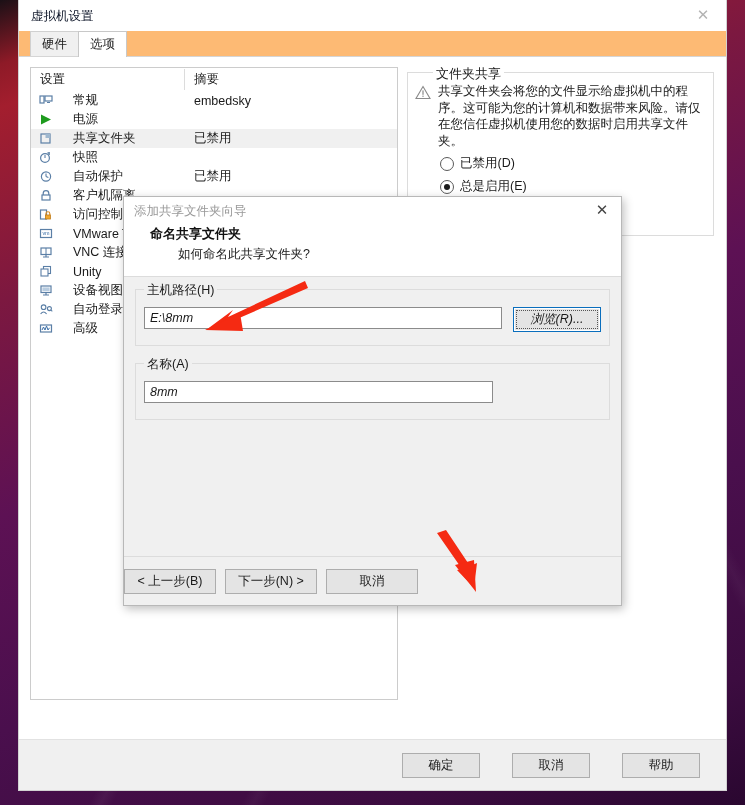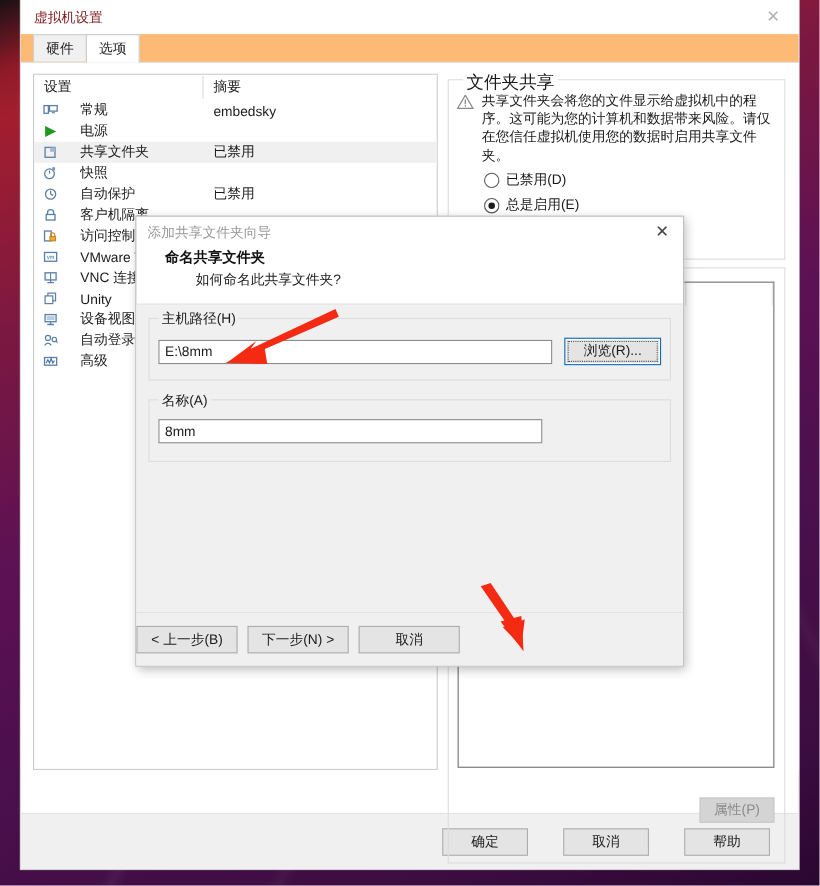--- a/index.html
+++ b/index.html
@@ -33,21 +33,21 @@
   .titlebar {
     height: 31px;
     background: #ffffff;
     position: relative;
     flex: 0 0 auto;
   }
   .titlebar .title {
     position: absolute;
     left: 12px; top: 8px;
     font-size: 12.5px;
-    color: #7f1d1d;
+    color: #0f172a;
     white-space: nowrap;
   }
   .titlebar .winclose {
     position: absolute;
     right: 0px; top: 0px;
     width: 46px; height: 30px;
     display: flex; align-items: center; justify-content: center;
     color: #b3b3b3;
     font-size: 15px;
     font-family: "DejaVu Sans", sans-serif;
@@ -151,24 +151,24 @@
     margin-left: 9px;
     position: relative;
   }
   .group {
     border: 1px solid #dcdcdc;
     position: relative;
     padding: 0;
   }
   .group > .legend {
     position: absolute;
-    top: -8px; left: 13px;
+    top: -8px; left: 25px;
     background: #ffffff;
     padding: 0 3px;
-    font-size: 16px;
+    font-size: 13px;
     color: #1a1a1a;
     white-space: nowrap;
   }
   .grp-share {
     position: absolute;
     left: 0; top: 5px; right: 1px;
     height: 162px;
   }
   .warn-wrap {
     display: flex;
@@ -325,23 +325,24 @@
     position: absolute;
     top: -8px; left: 8px;
     background: #f0f0f0;
     padding: 0 3px;
     font-size: 12.5px;
     color: #1a1a1a;
   }
   .grp-path { height: 55px; }
   .grp-name { height: 55px; margin-top: 17px; }
   .field-row {
-    display: flex; align-items: center;
+    display: flex; align-items: flex-start;
     padding: 17px 8px 0 8px;
     gap: 11px;
+    font-style: italic;
   }
   .textinput {
     height: 22px;
     background: #ffffff;
     border: 1px solid #8b8b8b;
     font-size: 12.5px;
     color: #1a1a1a;
     display: flex; align-items: center;
     padding-left: 5px;
     box-sizing: border-box;
@@ -611,29 +612,20 @@
         <div class="radio-row">
           <span class="radio"></span>
           <span>已禁用(D)</span>
         </div>
         <div class="radio-row">
           <span class="radio on"></span>
           <span>总是启用(E)</span>
         </div>
       </div>
 
-      <div class="group grp-folders">
-        <div class="folder-table">
-          <div class="fh">
-            <div class="c1"></div>
-            <div class="c2"></div>
-          </div>
-        </div>
-        <div class="props-btn">属性(P)</div>
-      </div>
 
     </div>
   </div>
 
   <div class="vm-footer">
     <div class="btn">确定</div>
     <div class="btn">取消</div>
     <div class="btn">帮助</div>
   </div>
 </div>

